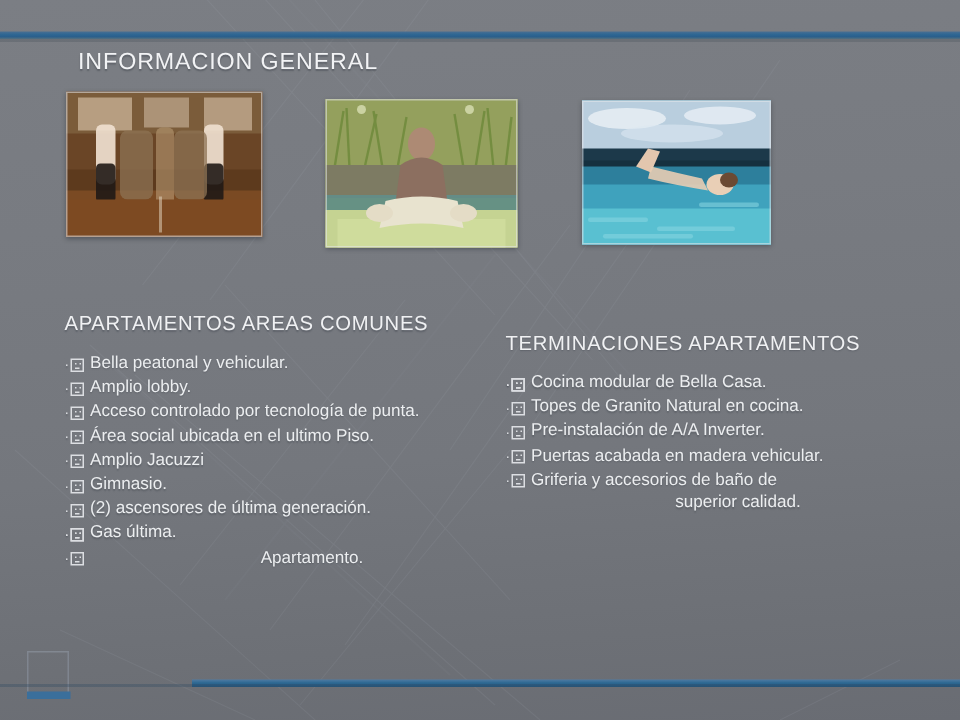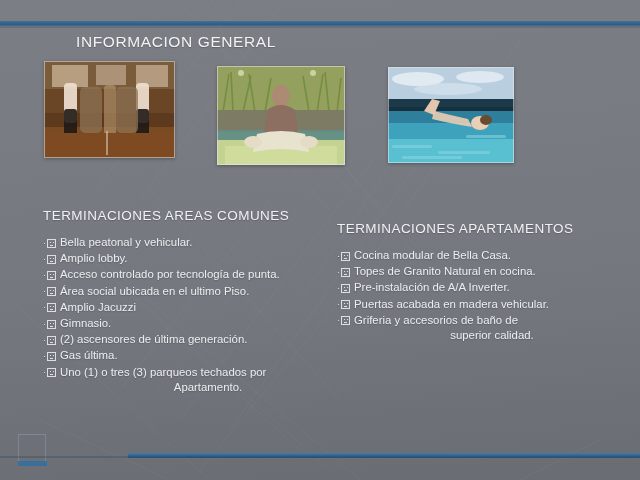--- a/index.html
+++ b/index.html
@@ -89,21 +89,20 @@
   
   .slide-title {
     position: absolute;
     left: 52px;
     top: 33px;
     font-size: 15.5px;
     letter-spacing: .6px;
     color: #f2f3f5;
     white-space: nowrap;
     text-shadow: 0 1px 1px rgba(40,45,55,.35);
-    margin-left: 24px;
   }
 
   
   .photo {
     position: absolute;
     background-repeat: no-repeat;
     background-size: 100% 100%;
     box-shadow: 0 1px 3px rgba(40,44,52,.45);
   }
   .photo-gym {
@@ -327,21 +326,21 @@
       </g>
       <path d="M36 44 L44 32 L52 34 L46 48 Z" fill="#e3c6ae"></path>
       <path d="M46 44 Q62 48 80 52 L84 60 Q60 56 44 52 Z" fill="#e8cdb4" opacity=".9"></path>
       <ellipse cx="92" cy="56" rx="9" ry="7" fill="#e9cfb6"></ellipse>
       <ellipse cx="98" cy="53" rx="6" ry="5" fill="#6b4a33"></ellipse>
     </svg>
     <div class="photo-frame"></div>
   </div>
 
   <div class="col col-left">
-    <div class="col-heading">TERMINACIONES AREAS COMUNES</div>
+    <div class="col-heading">APARTAMENTOS AREAS COMUNES</div>
     <ul class="bullets">
       <li>
         <span class="bullet-glyph"><span class="bullet-dot">·</span><span class="bullet-box"><i></i></span></span>
         <span>Bella peatonal y vehicular.</span>
       </li>
       <li>
         <span class="bullet-glyph"><span class="bullet-dot">·</span><span class="bullet-box"><i></i></span></span>
         <span>Amplio lobby.</span>
       </li>
       <li>
@@ -366,21 +365,20 @@
       </li>
       <li>
         <span class="bullet-glyph"><span class="bullet-dot">·</span><span class="bullet-box"><i></i></span></span>
       </li>
       <li>
         <span class="bullet-glyph"><span class="bullet-dot">·</span><span class="bullet-box"><i></i></span></span>
         <span>Gas última.</span>
       </li>
       <li>
         <span class="bullet-glyph"><span class="bullet-dot">·</span><span class="bullet-box"><i></i></span></span>
-        <span>Uno (1) o tres (3) parqueos techados por</span>
         <span class="cont">Apartamento.</span>
       </li>
     </ul>
   </div>
 
   <div class="col col-right">
     <div class="col-heading">TERMINACIONES APARTAMENTOS</div>
     <ul class="bullets">
       <li>
         <span class="bullet-glyph"><span class="bullet-dot">·</span><span class="bullet-box"><i></i></span></span>

